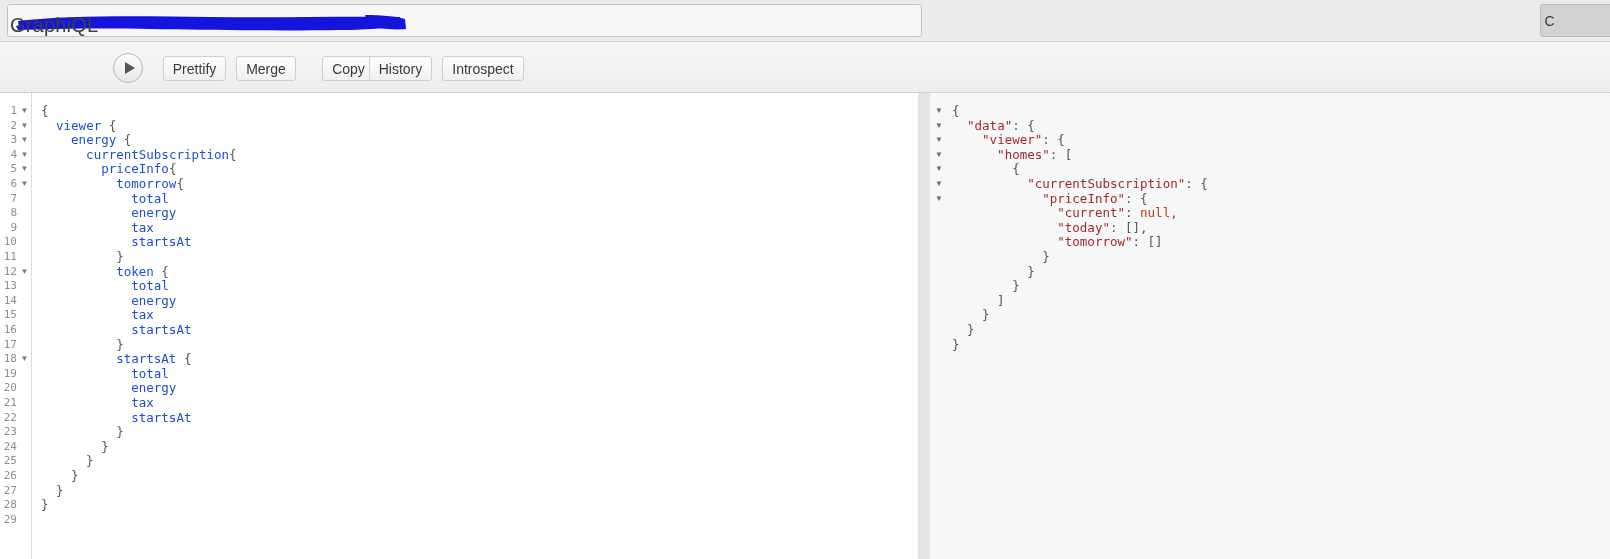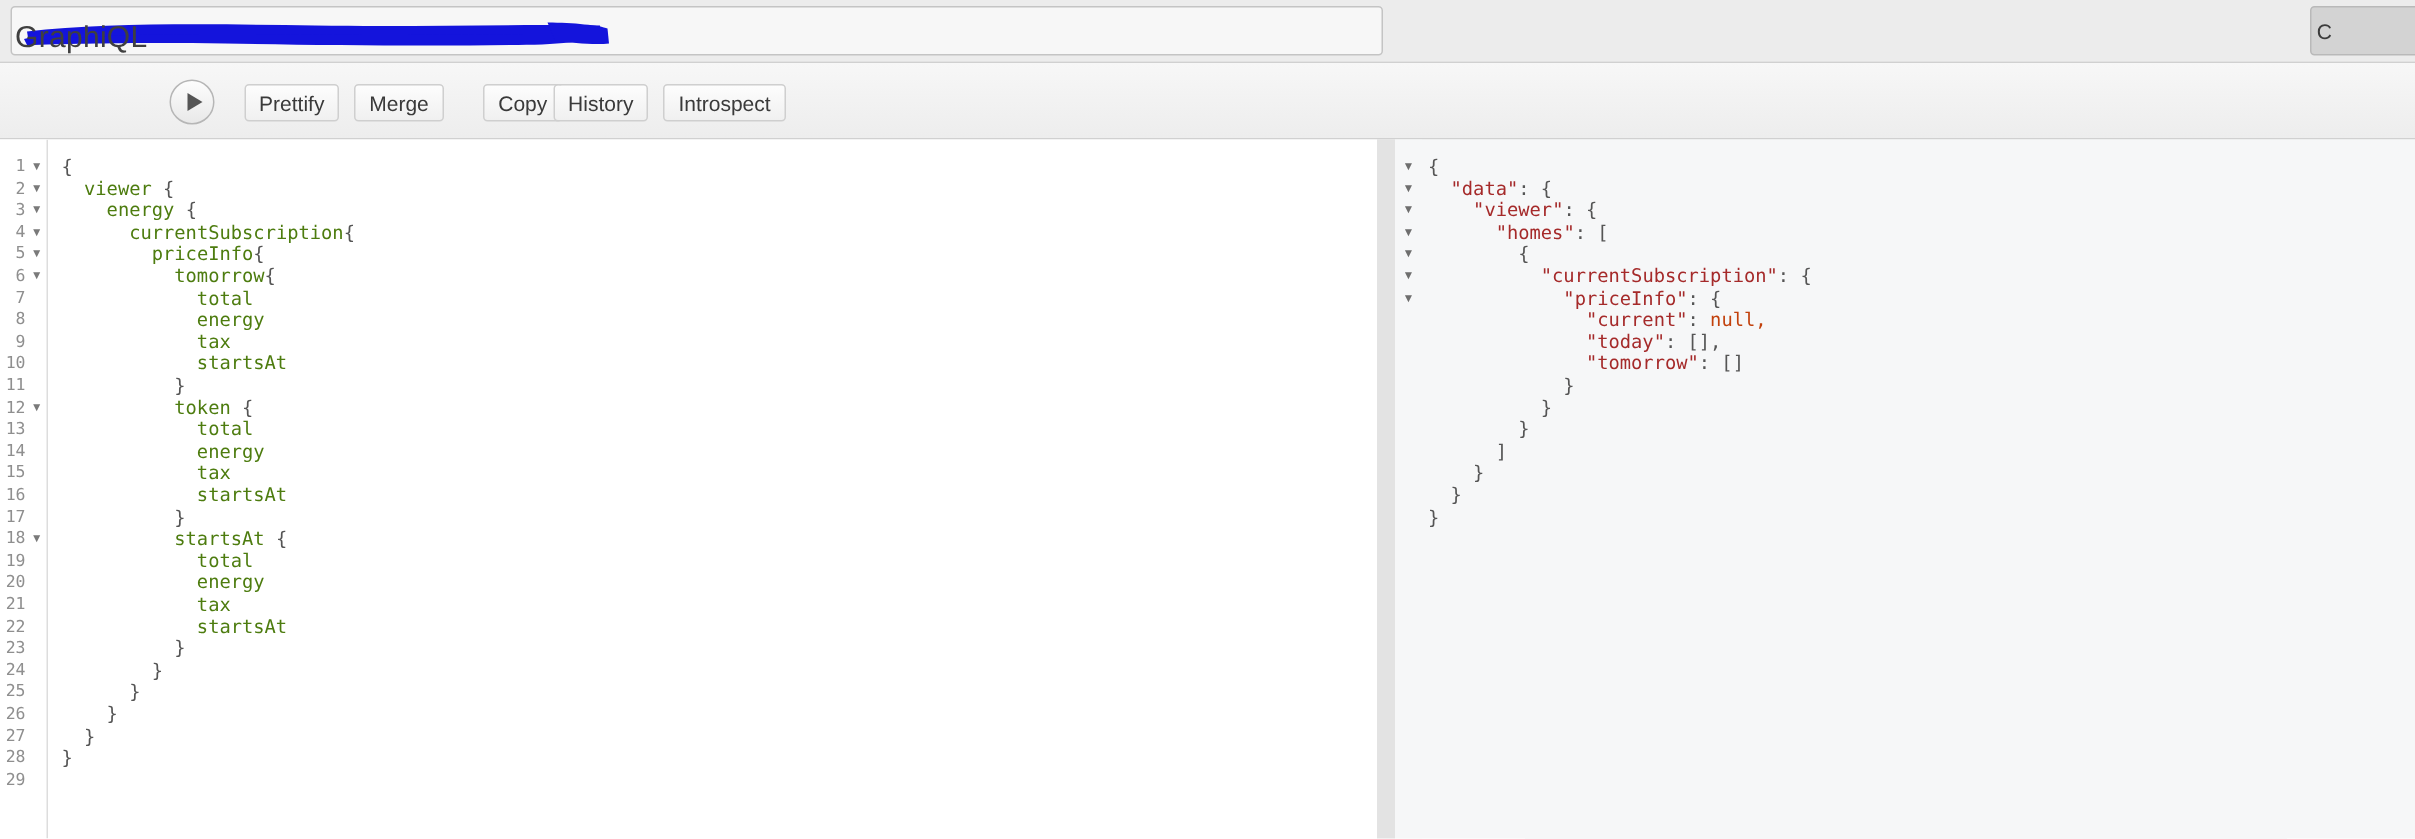--- a/index.html
+++ b/index.html
@@ -181,21 +181,21 @@
   }
   .cline {
     position: absolute;
     left: 0;
     white-space: pre;
     font-family: "DejaVu Sans Mono", monospace;
     font-size: 12.5px;
     line-height: 14.6px;
     color: #555;
   }
-  .cline .fld { color: #4d7c0f; }
+  .cline .fld { color: #1d4ed8; }
   .cline .pun { color: #555; }
 
   
   .res-gutter {
     position: absolute;
     left: 0; top: 0;
     width: 18px; height: 466px;
     background: #f6f7f8;
   }
   .res-fold {

